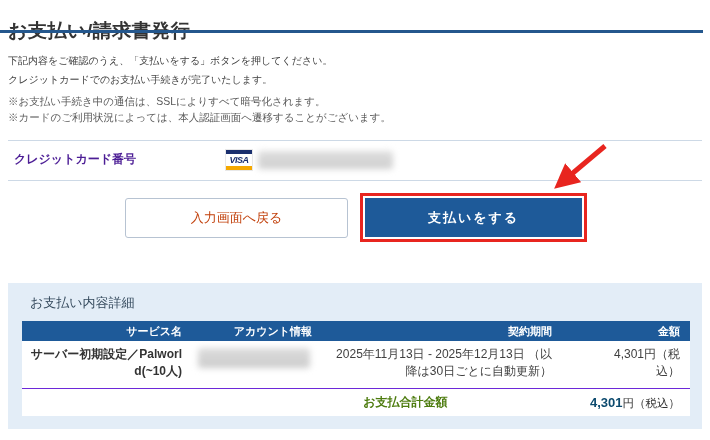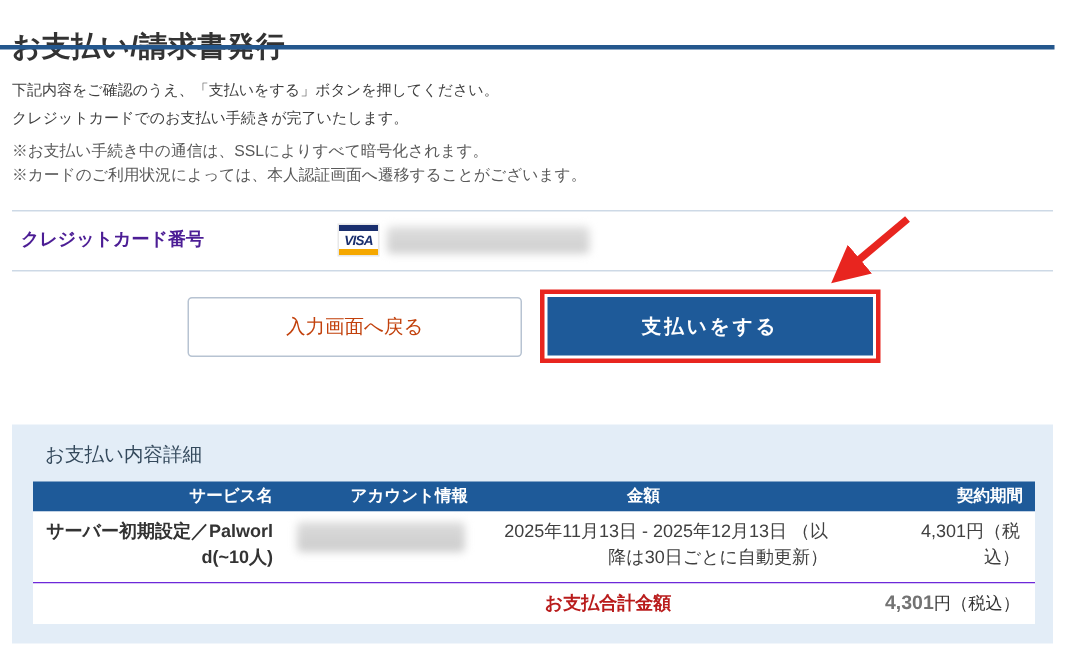--- a/index.html
+++ b/index.html
@@ -46,23 +46,23 @@
   .c1{width:168px;} .c2{width:130px;} .c3{width:240px;} .c4{width:130px;text-align:right;padding-right:10px;}
   .trow{display:flex;background:#fff;font-size:12px;line-height:17px;}
   .row-item{padding-top:5px;padding-bottom:8px;border-bottom:1px solid #6d28d9;}
   .row-item .cell{padding-top:0;padding-bottom:0;}
   .svc{font-weight:bold;color:#333;word-break:break-all;}
   .blur-account{width:112px;height:20px;margin-top:2px;border-radius:3px;
     background:linear-gradient(#dcdcdc,#cccccc);filter:blur(3px);}
   .period{color:#404040;}
   .amt{padding-left:44px;}
   .row-total{height:27px;align-items:center;}
-  .total-label{font-weight:bold;color:#b91c1c;margin-left:10px;}
+  .total-label{font-weight:bold;color:#4d7c0f;margin-left:10px;}
   .total-amt{white-space:nowrap;}
-  .total-num{font-weight:bold;font-size:13px;color:#737373;}
+  .total-num{font-weight:bold;font-size:13px;color:#0c4a6e;}
   .total-suffix{font-size:11.5px;color:#333;}
 </style>
 </head>
 <body>
 
 <div class="stage">
 
   <h1 class="page-title">お支払い/請求書発行</h1>
   <div class="title-rule"></div>
 
@@ -103,22 +103,22 @@
     <line x1="62" y1="10" x2="18" y2="47" stroke="#e8251f" stroke-width="5" marker-end="url(#ah)"></line>
   </svg>
 
   <div class="panel">
     <p class="panel-title">お支払い内容詳細</p>
 
     <div class="tbl">
       <div class="thead">
         <div class="cell c1">サービス名</div>
         <div class="cell c2">アカウント情報</div>
+        <div class="cell c3">契約期間</div>
         <div class="cell c4">金額</div>
-        <div class="cell c3">契約期間</div>
       </div>
 
       <div class="trow row-item">
         <div class="cell c1 svc">サーバー初期設定／Palworld(~10人)</div>
         <div class="cell c2">
           <div class="blur-account"></div>
         </div>
         <div class="cell c3 period">2025年11月13日 - 2025年12月13日 （以降は30日ごとに自動更新）</div>
         <div class="cell c4 amt">4,301円（税込）</div>
       </div>

